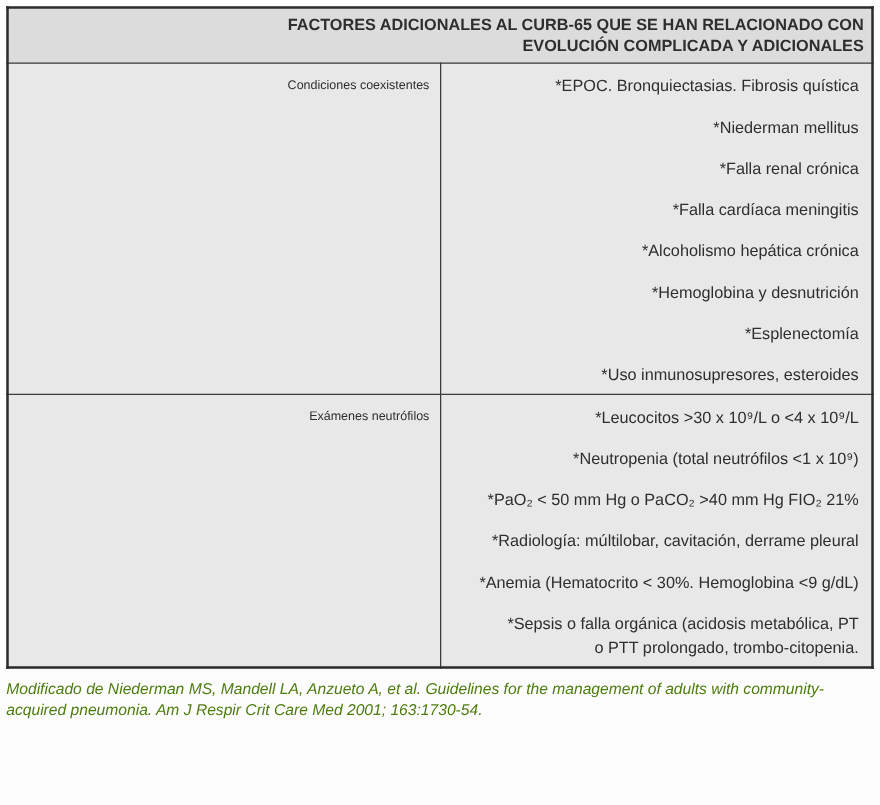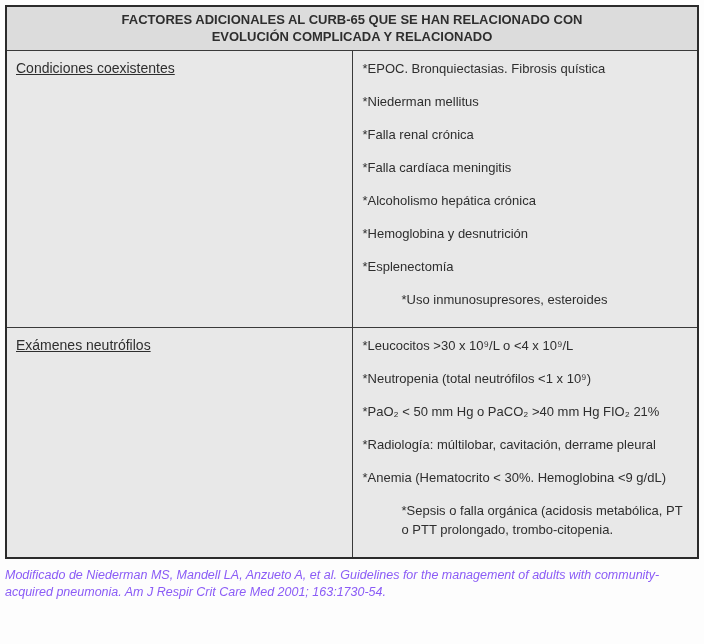--- a/index.html
+++ b/index.html
@@ -24,66 +24,66 @@
     width:694px;
     border-collapse:collapse;
     border:2px solid var(--border-strong);
     background: var(--cell-bg);
     table-layout:fixed;
   }
   table.factors-table th,
   table.factors-table td{
     border:1px solid var(--border-thin);
     vertical-align:top;
+    text-align:right;
   }
   th.title-cell{
     background: var(--header-bg);
     text-align:center;
     font-weight:bold;
     font-size:13px;
     line-height:17px;
     padding:4px 6px 5px 6px;
     letter-spacing:0;
   }
   td.category-cell{
     width:213px;
     padding:8px 8px 6px 9px;
-    font-size:14px;
+    font-size:10px;
     line-height:19px;
-    text-decoration:underline;
   }
   td.items-cell{
-    padding:8px 10px 18px 10px;
+    padding:8px 10px 6px 10px;
     font-size:13px;
   }
   td.items-cell p{
     margin:0 0 14px 0;
     line-height:19px;
   }
   td.items-cell p:last-child{ margin-bottom:0;margin-left:39px; }
 
   p.footnote{
     margin:8px 0 0 0;
     font-style:italic;
     font-size:12.5px;
     line-height:17px;
-    color:#8b5cf6;
+    color:#4d7c0f;
   }
 </style>
 </head>
 <body>
 
 <div class="page">
 
   <table class="factors-table">
     <thead>
       <tr>
         <th class="title-cell" colspan="2">
           <div>FACTORES ADICIONALES AL CURB-65 QUE SE HAN RELACIONADO CON</div>
-          <div>EVOLUCIÓN COMPLICADA Y RELACIONADO</div>
+          <div>EVOLUCIÓN COMPLICADA Y ADICIONALES</div>
         </th>
       </tr>
     </thead>
     <tbody>
       <tr>
         <td class="category-cell">Condiciones coexistentes</td>
         <td class="items-cell">
           <p>*EPOC. Bronquiectasias. Fibrosis quística</p>
           <p>*Niederman mellitus</p>
           <p>*Falla renal crónica</p>

